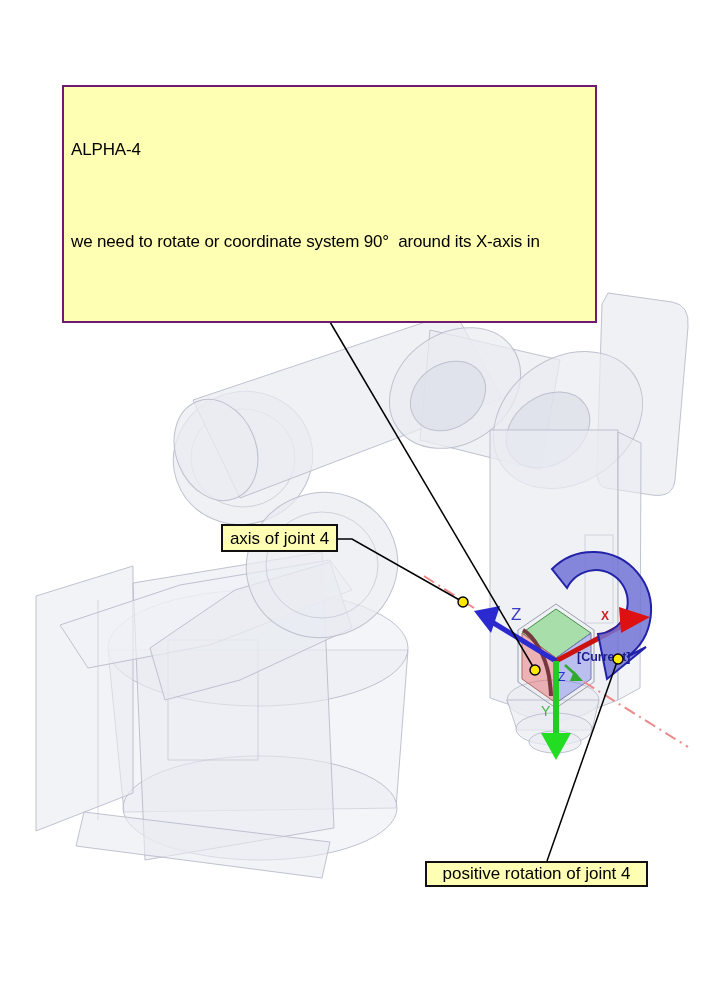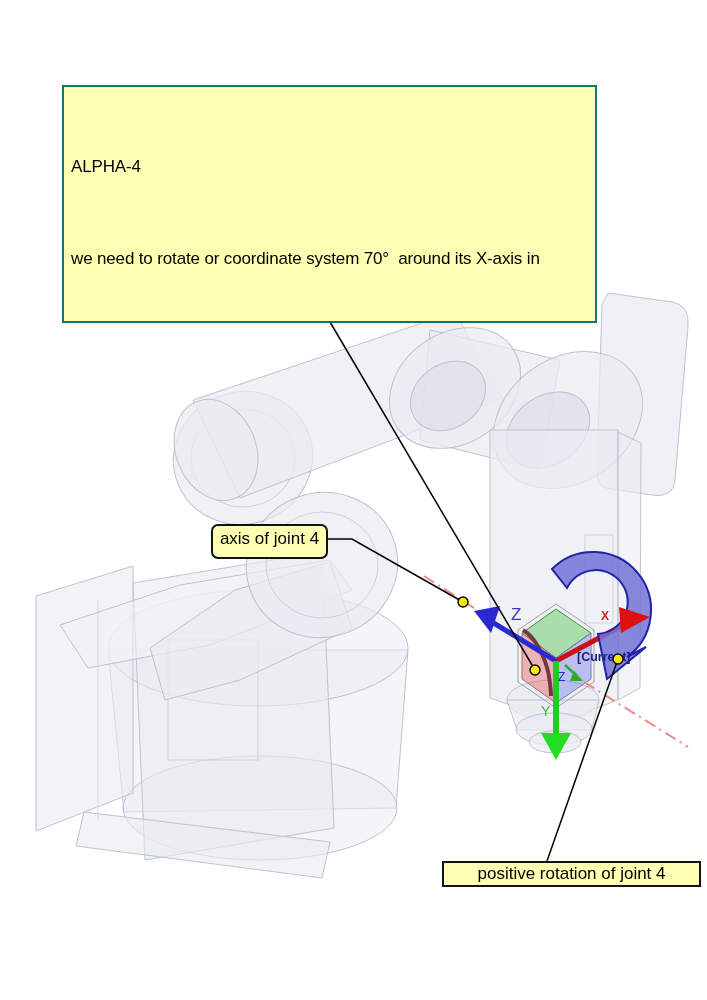--- a/index.html
+++ b/index.html
@@ -3,31 +3,31 @@
 <meta charset="utf-8">
 <style>
   html,body{margin:0;padding:0;background:#ffffff;}
   #stage{
     position:relative;width:707px;height:1000px;background:#ffffff;overflow:hidden;
     font-family:"Liberation Sans", sans-serif;color:#000;
   }
   #diagram-svg{position:absolute;left:0;top:0;width:707px;height:1000px;}
   .note-box{
     position:absolute;left:62px;top:85px;width:535px;height:238px;
-    box-sizing:border-box;background:#ffffb4;border:2px solid #0f766e;
-    padding:22px 7px;font-size:17px;line-height:23px;letter-spacing:-0.15px;
+    box-sizing:border-box;background:#ffffb4;border:2px solid #701a75;
+    padding:5px 7px;font-size:17px;line-height:23px;letter-spacing:-0.15px;
     white-space:pre;overflow:hidden;
   }
   .note-title{margin-bottom:23px;}
   .callout-label{
     position:absolute;box-sizing:border-box;background:#ffffb4;border:2px solid #111;
     font-size:17px;text-align:center;white-space:nowrap;overflow:hidden;
   }
-  #axis-label{left:211px;top:524px;width:117px;height:35px;line-height:25px;border-radius:7px;}
-  #rotation-label{left:442px;top:861px;width:259px;height:26px;line-height:22px;}
+  #axis-label{left:221px;top:524px;width:117px;height:28px;line-height:25px;}
+  #rotation-label{left:425px;top:861px;width:223px;height:26px;line-height:22px;}
   .svgtxt{font-family:"Liberation Sans", sans-serif;}
 </style>
 </head>
 <body>
 
 <div id="stage">
 
   <svg id="diagram-svg" viewBox="0 0 707 1000">
 
     <g fill="#e9ebf1" fill-opacity="0.72" stroke="#b8bcca" stroke-opacity="0.9" stroke-width="1">
@@ -137,21 +137,21 @@
 
     <g fill="#ffe800" stroke="#000" stroke-width="1.4">
       <circle cx="463" cy="602" r="5"></circle>
       <circle cx="535" cy="670" r="5"></circle>
       <circle cx="618" cy="659" r="5"></circle>
     </g>
   </svg>
 
   <div class="note-box">
     <div class="note-title">ALPHA-4</div>
-    <div>we need to rotate or coordinate system 70°  around its X-axis in</div>
+    <div>we need to rotate or coordinate system 90°  around its X-axis in</div>
     
     
     
     
     
   </div>
 
   <div id="axis-label" class="callout-label">axis of joint 4</div>
 
   <div id="rotation-label" class="callout-label">positive rotation of joint 4</div>

